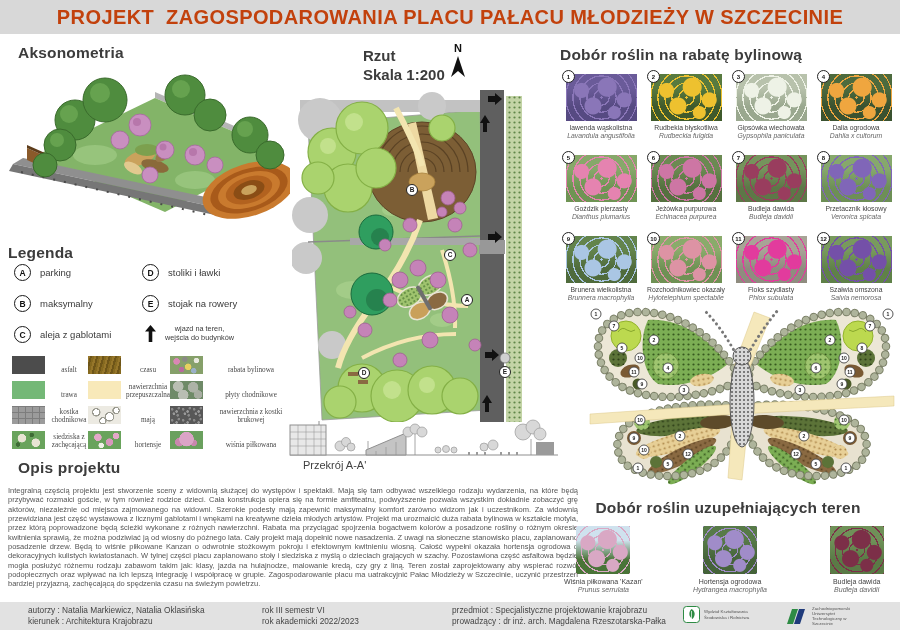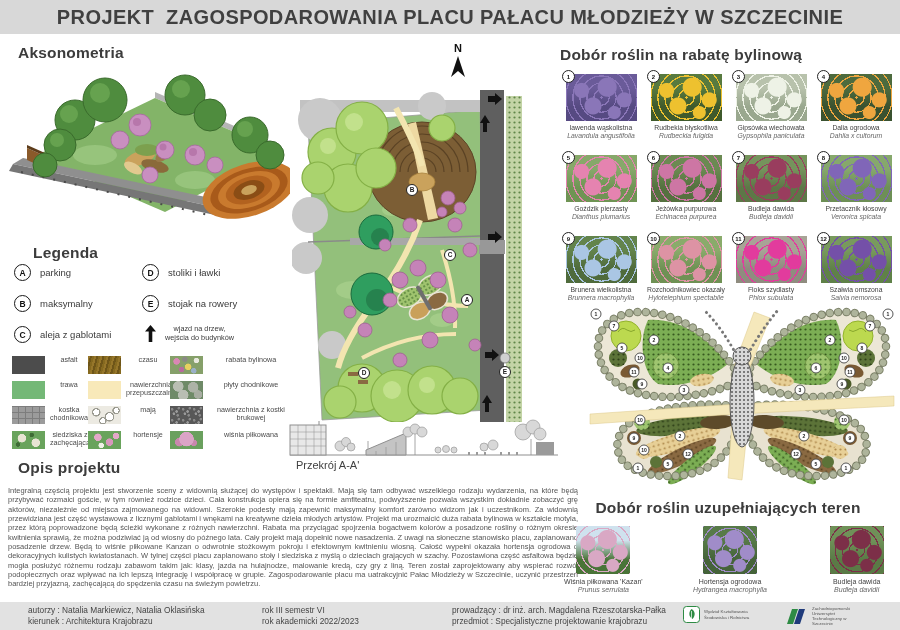--- a/index.html
+++ b/index.html
@@ -1,48 +1,48 @@
 <!DOCTYPE html>
 <html><head>
 <meta charset="utf-8">
 <style>
   html,body{margin:0;padding:0;background:#fff;}
   .poster{position:relative;width:900px;height:630px;background:#fff;overflow:hidden;
           font-family:"Liberation Sans",sans-serif;}
   
   .titlebar{position:absolute;left:0;top:0;width:900px;height:34px;background:#d8d8d8;}
-  .titlebar h1{margin:0;font-size:20px;font-weight:700;letter-spacing:.4px;color:#404040;
+  .titlebar h1{margin:0;font-size:20px;font-weight:700;letter-spacing:.4px;color:#c2410c;
                text-align:center;line-height:34px;white-space:pre;}
   
   h2.sec{position:absolute;margin:0;font-size:15.5px;font-weight:600;color:#3c3c3c;letter-spacing:.2px;}
   #h-akso{left:18px;top:44px}
-  #h-legenda{left:33px;top:244px}
+  #h-legenda{left:8px;top:244px}
   #h-opis{left:18px;top:459px}
   #h-plants1{left:560px;top:46px;width:340px;text-align:left}
   #h-plants2{left:552px;top:499px;width:352px;text-align:center}
   #h-rzut{position:absolute;left:363px;top:46px;margin:0;font-size:15px;font-weight:600;color:#3c3c3c;line-height:19px;}
   
   .axon{position:absolute;left:5px;top:60px}
   .plan{position:absolute;left:292px;top:90px}
   .sectiondraw{position:absolute;left:288px;top:419px}
-  #przekroj-label{position:absolute;left:296px;top:459px;font-size:11px;color:#3f3f3f;}
+  #przekroj-label{position:absolute;left:303px;top:459px;font-size:11px;color:#3f3f3f;}
   .north{position:absolute;left:449px;top:42px}
   .butterfly{position:absolute;left:586px;top:302px}
   
   #legend-left{position:absolute;left:14px;top:257px;width:128px;}
   #legend-right{position:absolute;left:142px;top:257px;width:150px;}
   .leg-item{display:flex;align-items:center;height:31px;gap:9px;}
   .leg-key{width:15px;height:15px;border:1.4px solid #1a1a1a;border-radius:50%;display:flex;
            align-items:center;justify-content:center;font-size:8.5px;font-weight:700;color:#111;flex:0 0 auto;}
   .leg-label{font-size:9.5px;color:#3a3a3a;}
   .leg-entry-label{font-size:7.3px;line-height:8.6px;color:#3a3a3a;text-align:center;}
   
   .mats{position:absolute;left:12px;top:352px;width:282px;display:grid;
         grid-template-columns:76px 82px 124px;grid-auto-rows:25px;align-items:center;}
-  .mat-cell{display:flex;align-items:flex-start;gap:5px;}
+  .mat-cell{display:flex;align-items:flex-end;gap:5px;font-family:Liberation Serif, serif;}
   .swatch{width:33px;height:18px;flex:0 0 auto;}
   .mat-label{font-size:7.2px;line-height:8px;color:#4a4a4a;text-align:center;flex:1;}
   .sw-asphalt{background:#4c4c4c}
   .sw-wood{background:repeating-linear-gradient(105deg,#96762a 0 2px,#6e5518 2px 4px,#85691f 4px 6px)}
   .sw-perennial-bed{background-color:#86a06a;background-image:
      radial-gradient(circle at 20% 30%,#d987b4 0 3px,transparent 3.5px),
      radial-gradient(circle at 55% 60%,#e8d060 0 3px,transparent 3.5px),
      radial-gradient(circle at 80% 25%,#e8e8de 0 2.5px,transparent 3px),
      radial-gradient(circle at 35% 75%,#b86a9e 0 2.5px,transparent 3px),
      radial-gradient(circle at 72% 82%,#9ab0c8 0 2.5px,transparent 3px),
@@ -177,20 +177,24 @@
         <circle cx="210" cy="105" r="8"></circle>
         <circle cx="145" cy="115" r="8"></circle>
     </g>
     <g fill="#b777ab">
       <circle cx="132" cy="62" r="4"></circle>
         <circle cx="188" cy="92" r="4"></circle>
         <circle cx="158" cy="87" r="3.5"></circle>
     </g>
   </svg>
 
+  <div id="h-rzut">
+    <div>Rzut</div>
+    <div>Skala 1:200</div>
+  </div>
   <svg class="north" width="18" height="38" viewBox="0 0 18 38">
     <text class="ntxt" x="9" y="10">N</text>
     <polygon points="9,14 16,35 9,29 2,35" fill="#111"></polygon>
   </svg>
 
   <svg class="plan" width="268" height="332" viewBox="0 0 268 332">
     <defs>
       <pattern id="pdh" width="5" height="5" patternUnits="userSpaceOnUse">
         <rect width="5" height="5" fill="#c3d4a6"></rect>
           <circle cx="2.5" cy="2.5" r="1.1" fill="#5f8548"></circle>
@@ -386,21 +390,21 @@
         <span class="leg-key">C</span>
         <span class="leg-label">aleja z gablotami</span>
       </div>
     </div>
   <div id="legend-right">
     <div class="leg-item" id="leg-entry-slot" style="position:absolute;top:61px;left:0;">
       <svg width="11" height="17" viewBox="0 0 11 17" style="flex:0 0 auto;margin-left:3px;">
         <polygon points="5.5,0 11,6.5 7.3,6.5 7.3,17 3.7,17 3.7,6.5 0,6.5" fill="#111"></polygon>
       </svg>
       <span class="leg-entry-label">
-        <span>wjazd na drzew,</span><br><span>wejścia do budynków</span>
+        <span>wjazd na teren,</span><br><span>wejścia do budynków</span>
       </span>
     </div>
   <div class="leg-item">
         <span class="leg-key">D</span>
         <span class="leg-label">stoliki i ławki</span>
       </div>
       <div class="leg-item">
         <span class="leg-key">E</span>
         <span class="leg-label">stojak na rowery</span>
       </div>
@@ -690,22 +694,22 @@
   <footer class="footer">
     <div class="fblock" id="fb1">
       <div>autorzy : Natalia Markiewicz, Natalia Oklasińska</div>
       <div>kierunek : Architektura Krajobrazu</div>
     </div>
     <div class="fblock" id="fb2">
       <div>rok III semestr VI</div>
       <div>rok akademicki 2022/2023</div>
     </div>
     <div class="fblock" id="fb3">
+      <div>przedmiot : Specjalistyczne projektowanie krajobrazu</div>
       <div>prowadzący : dr inż. arch. Magdalena Rzeszotarska-Pałka</div>
-      <div>przedmiot : Specjalistyczne projektowanie krajobrazu</div>
     </div>
     <div class="logo" id="logo1">
       <svg width="17" height="17" viewBox="0 0 17 17">
         <rect x="0.5" y="0.5" width="16" height="16" rx="3" fill="#fff" stroke="#2e8b44" stroke-width="1"></rect>
         <path d="M 8.5 3 C 12 5 13 9 9.5 13 C 6 11 5 6.5 8.5 3 Z" fill="#2e8b44"></path>
         <path d="M 8.5 5 L 8.5 13" stroke="#fff" stroke-width="0.7"></path>
       </svg>
       <span class="logo-text">Wydział Kształtowania Środowiska i Rolnictwa</span>
     </div>
     <div class="logo" id="logo2">

